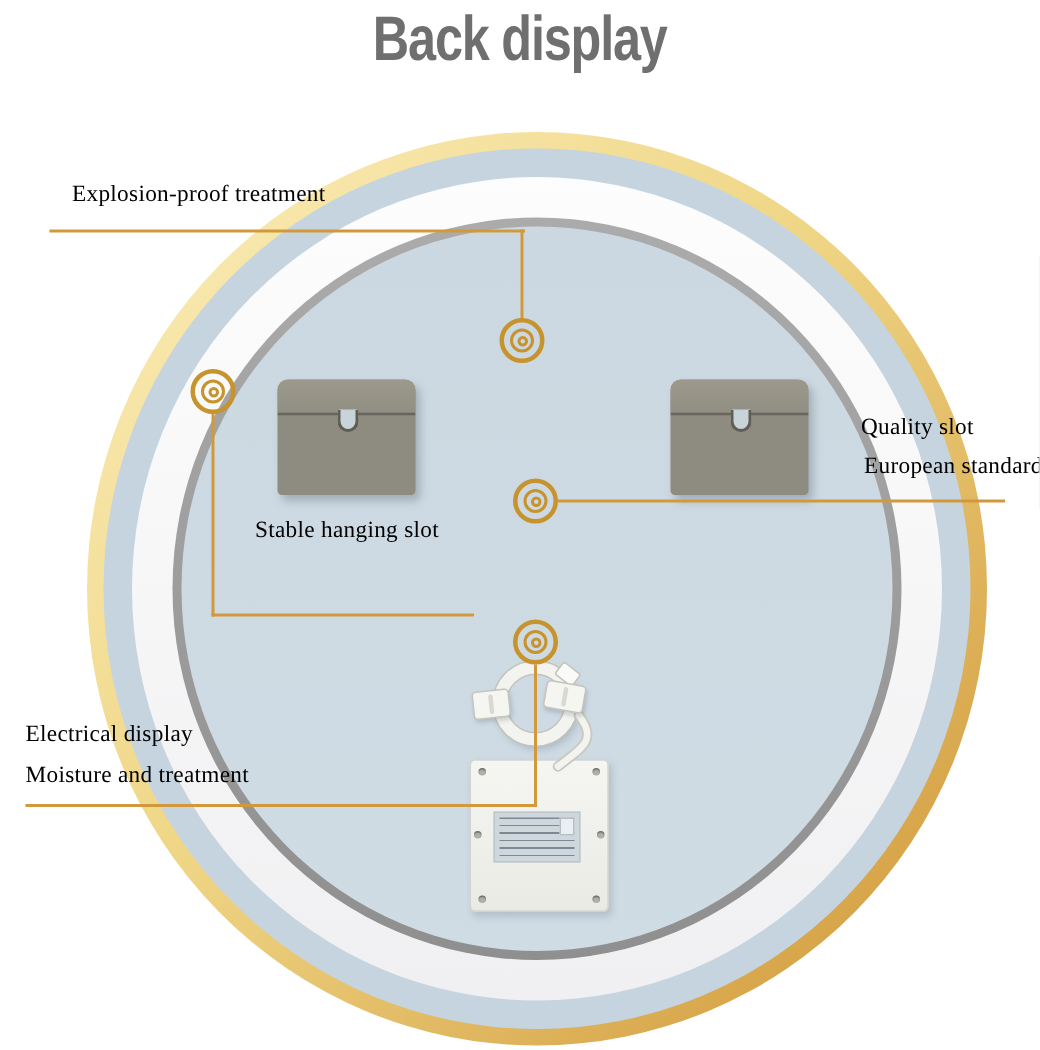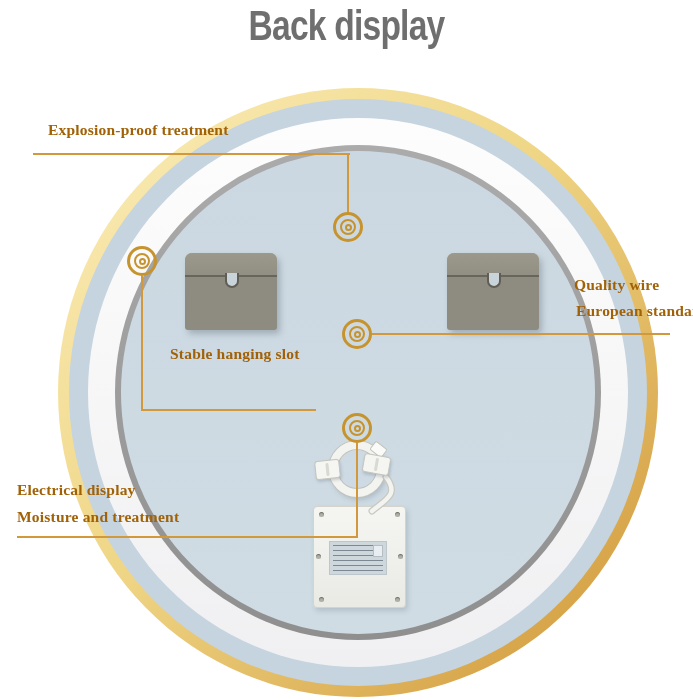--- a/index.html
+++ b/index.html
@@ -50,21 +50,21 @@
   }
   .target .r2{width:16px;height:16px;border:2.5px solid var(--target,#c6932d);border-radius:50%;
     display:flex;align-items:center;justify-content:center;box-sizing:border-box;}
   .target .r3{width:7px;height:7px;border:2px solid var(--target,#c6932d);border-radius:50%;box-sizing:border-box;}
   
   .lead{position:absolute;background:var(--leader,#d2993c);z-index:8;}
   .lead.h{height:2px;}
   .lead.v{width:2px;}
   
   .ann{
-    position:absolute;font-weight:700;font-size:15.5px;color:#a16207;
+    position:absolute;font-weight:400;font-size:15.5px;color:#000000;
     white-space:nowrap;z-index:10;letter-spacing:.2px;
   }
   
   .coil{
     position:absolute;left:329px;top:441px;width:56px;height:56px;border-radius:50%;
     border:8px solid #f3f3ef;box-sizing:border-box;z-index:6;
     box-shadow:0 0 0 1px #c3c3bb, inset 0 0 0 1px #c3c3bb, 2px 3px 5px rgba(80,95,110,.25);
   }
   .cable-end{
     position:absolute;left:371px;top:444px;width:13px;height:9px;background:#fafaf8;
@@ -173,21 +173,21 @@
       </div>
   </div>
   <div class="target" style="left:342px;top:413px;">
     <div class="r2">
         <div class="r3"></div>
       </div>
   </div>
 
   <div class="ann" style="left:48px;top:121px;">Explosion-proof treatment</div>
 
-  <div class="ann" style="left:574px;top:276px;">Quality wire</div>
+  <div class="ann" style="left:574px;top:276px;">Quality slot</div>
   <div class="ann" style="left:576px;top:302px;">European standard</div>
 
   <div class="ann" style="left:170px;top:345px;">Stable hanging slot</div>
 
   <div class="ann" style="left:17px;top:481px;">Electrical display</div>
   <div class="ann" style="left:17px;top:508px;">Moisture and treatment</div>
 
 </div>
 
 </body></html>

